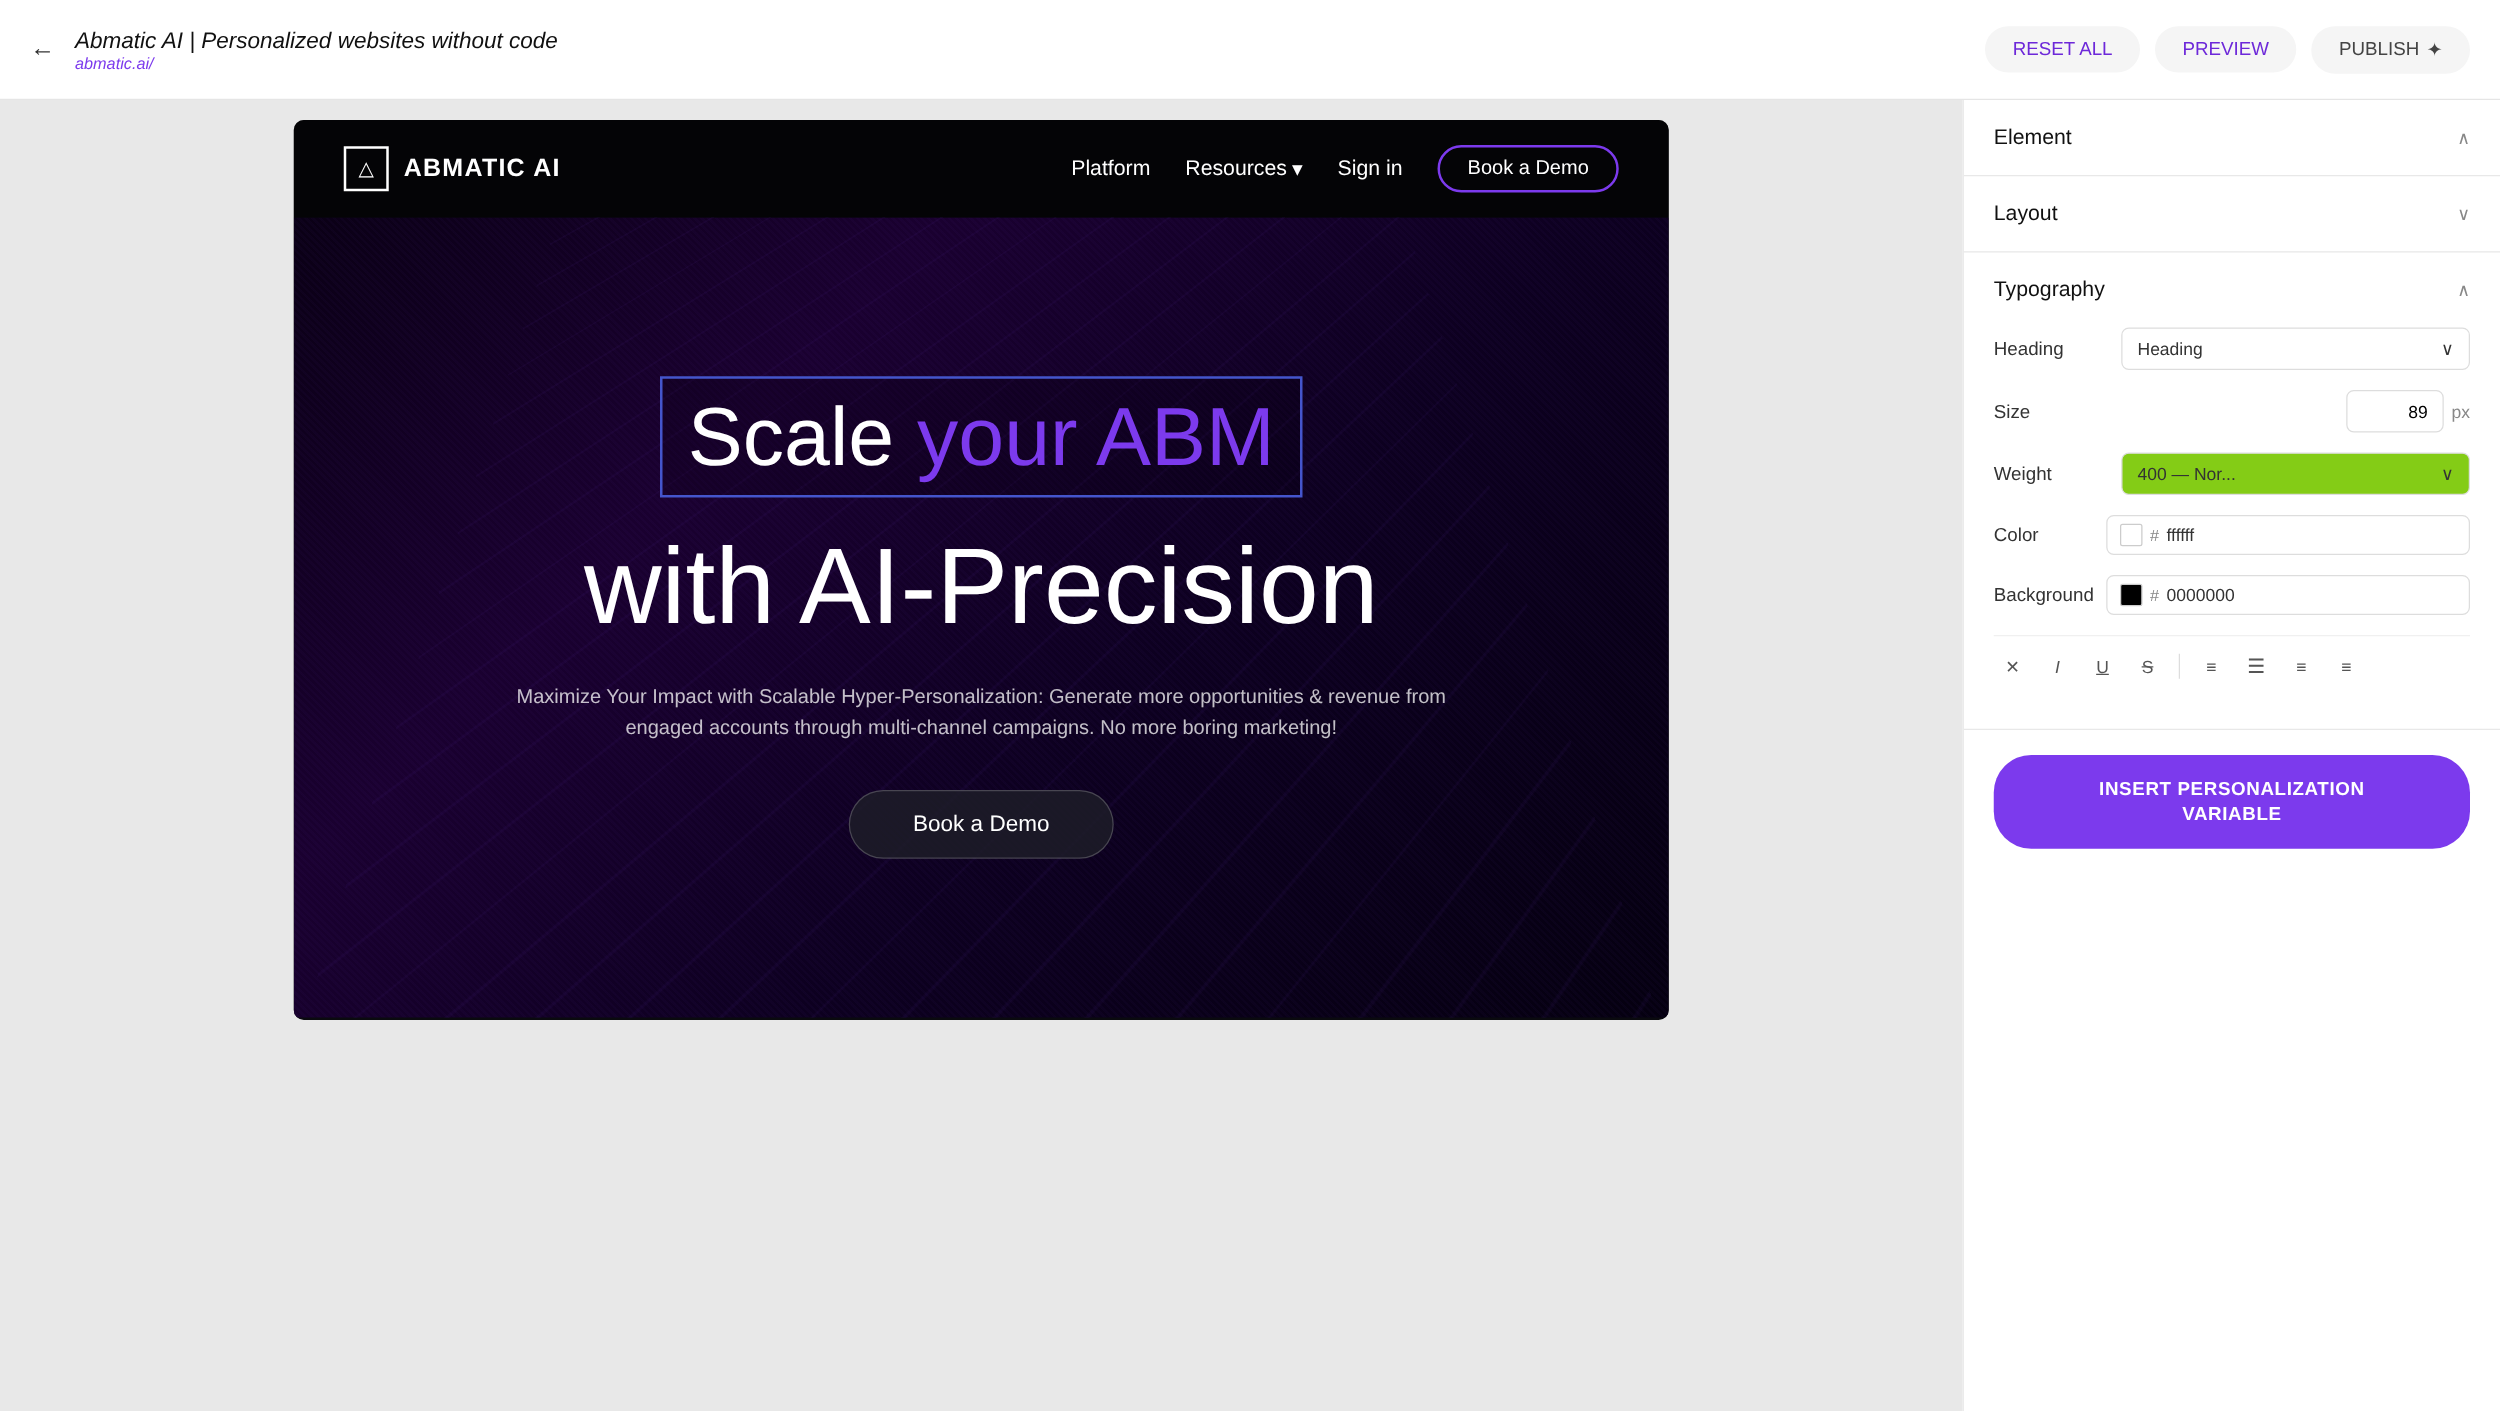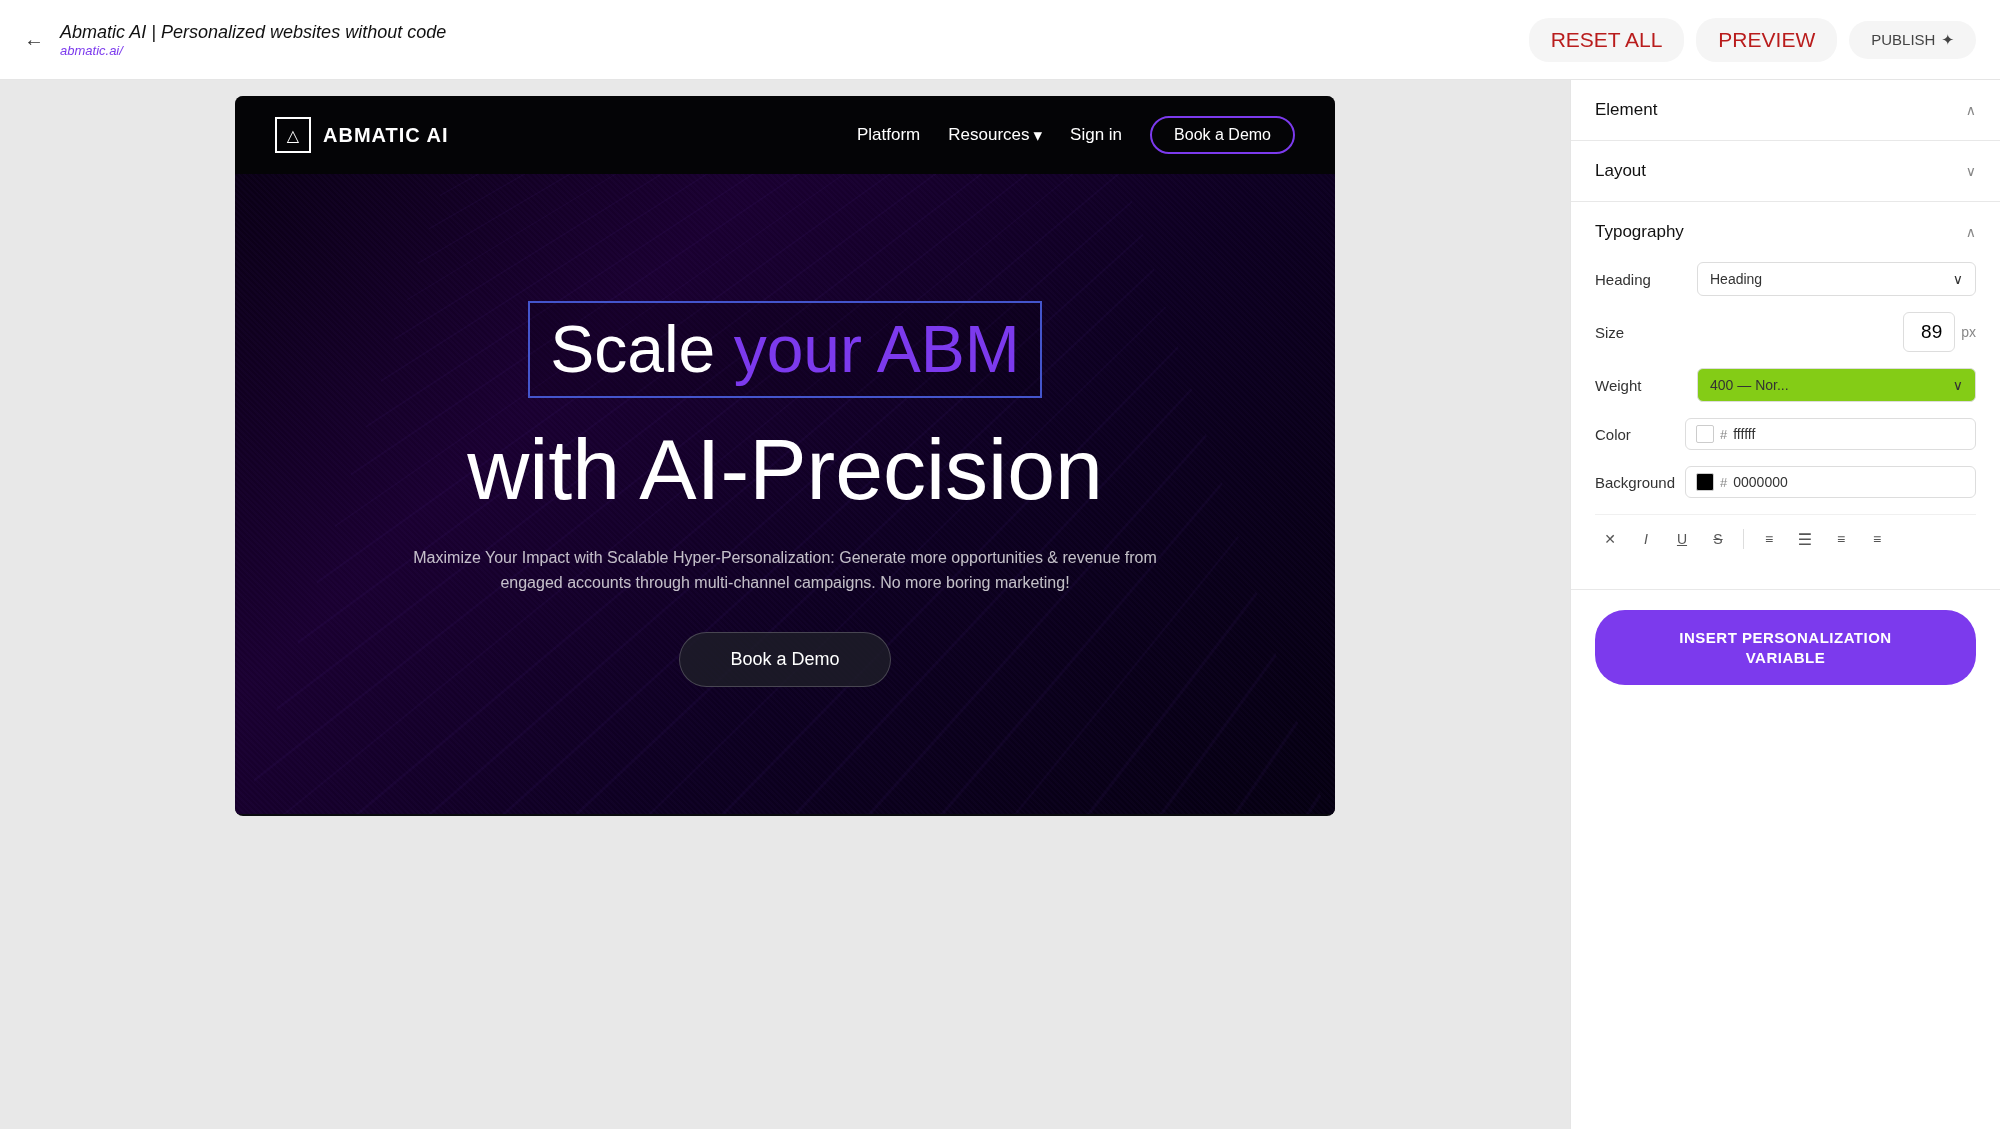--- a/index.html
+++ b/index.html
@@ -19,23 +19,23 @@
     .back-btn { background: none; border: none; cursor: pointer; font-size: 20px; color: #333; display: flex; align-items: center; }
     .site-info { display: flex; flex-direction: column; font-style: italic; }
     .site-title { font-size: 18px; font-weight: 500; color: #111; }
     .site-url { font-size: 13px; color: #7c3aed; }
     .top-bar-right { display: flex; gap: 12px; align-items: center; }
     .btn-outline {
       background: #f5f5f5;
       border: none;
       border-radius: 20px;
       padding: 10px 22px;
-      font-size: 21px;
+      font-size: 15px;
       font-weight: 500;
-      color: #b91c1c;
+      color: #6d28d9;
       cursor: pointer;
     }
     .btn-publish {
       background: #f5f5f5;
       border: none;
       border-radius: 20px;
       padding: 10px 22px;
       font-size: 15px;
       font-weight: 500;
       color: #444;
@@ -247,22 +247,22 @@
     .size-input-group {
       display: flex;
       align-items: center;
       gap: 6px;
       margin-left: auto;
     }
     .size-input {
       border: 1px solid #ddd;
       border-radius: 6px;
       padding: 8px 12px;
-      font-size: 19px;
-      width: 52px;
+      font-size: 14px;
+      width: 78px;
       text-align: right;
     }
     .size-unit { font-size: 14px; color: #888; }
 
     .color-row {
       display: flex;
       align-items: center;
       margin-bottom: 16px;
     }
     .color-label { font-size: 15px; color: #333; min-width: 90px; }

